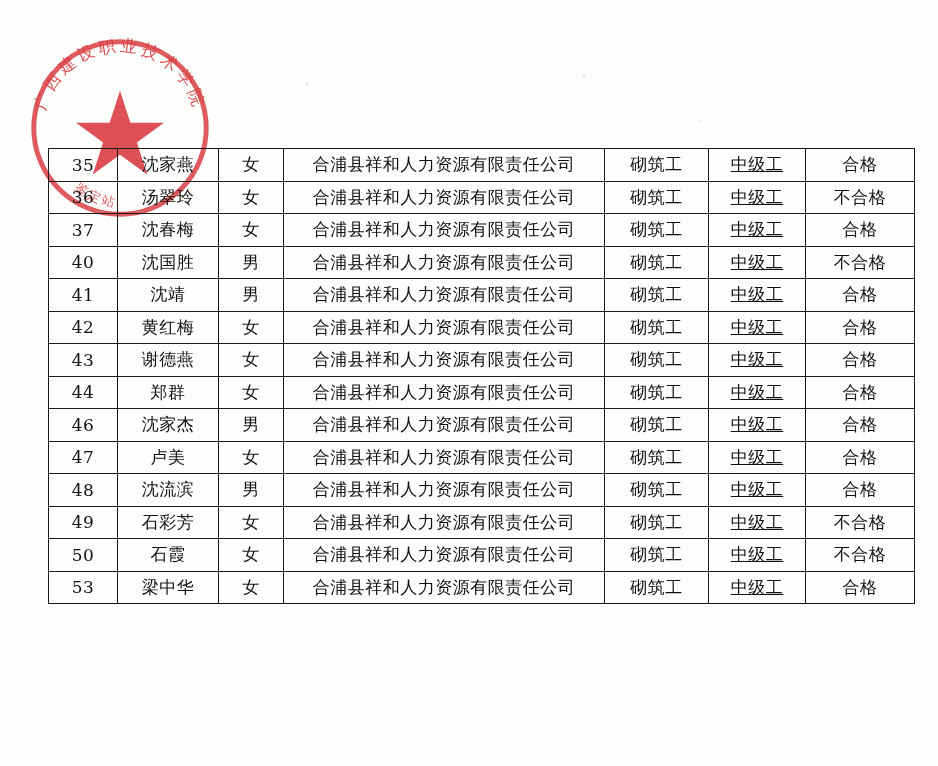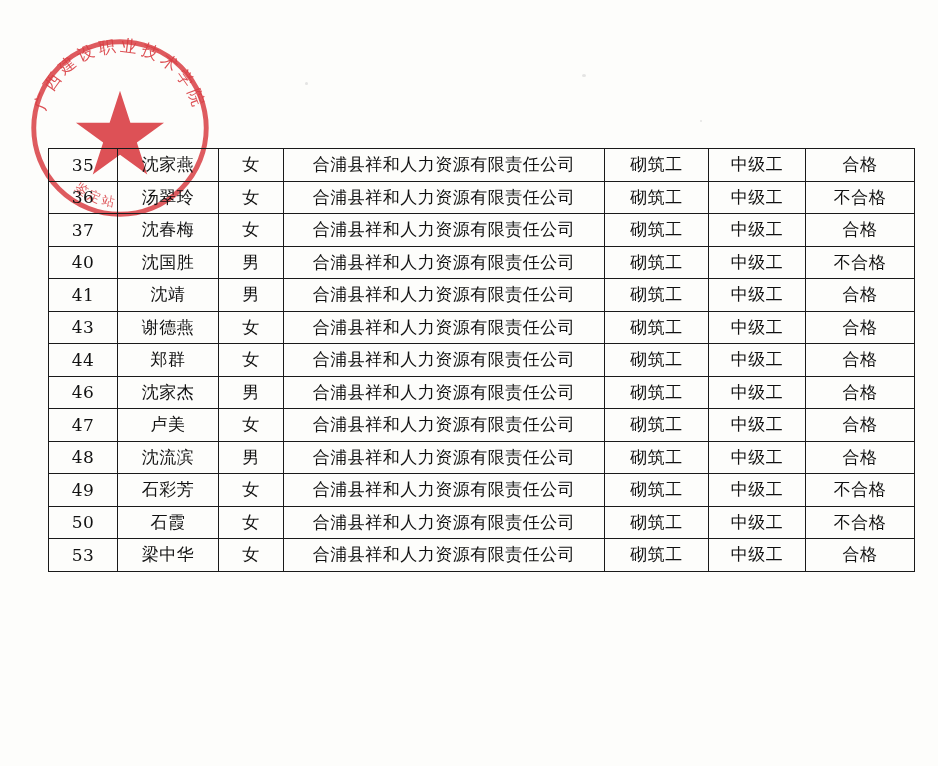--- a/index.html
+++ b/index.html
@@ -54,21 +54,21 @@
     color: #111111;
     letter-spacing: 0.5px;
     white-space: nowrap;
     overflow: hidden;
   }
   td.c-idx   { width: 66px;  font-family: "DejaVu Serif", "Liberation Serif", serif; margin-top: 32px; }
   td.c-name  { width: 98px;  letter-spacing: 2px; }
   td.c-sex   { width: 62px; }
   td.c-org   { width: 318px; letter-spacing: 0.5px; }
   td.c-job   { width: 101px; letter-spacing: 1px; }
-  td.c-level { width: 94px;  letter-spacing: 1px; }
+  td.c-level { width: 94px;  letter-spacing: 1px; text-decoration: underline; }
   td.c-res   { width: 106px; letter-spacing: 1px; }
 
   
   .speck {
     position: absolute;
     background: #cfcfcf;
     border-radius: 50%;
     opacity: .55;
   }
 </style>
@@ -140,20 +140,29 @@
         <tr>
           <td class="c-idx">41</td>
           <td class="c-name">沈靖</td>
           <td class="c-sex">男</td>
           <td class="c-org">合浦县祥和人力资源有限责任公司</td>
           <td class="c-job">砌筑工</td>
           <td class="c-level">中级工</td>
           <td class="c-res">合格</td>
         </tr>
         <tr>
+          <td class="c-idx">42</td>
+          <td class="c-name">黄红梅</td>
+          <td class="c-sex">女</td>
+          <td class="c-org">合浦县祥和人力资源有限责任公司</td>
+          <td class="c-job">砌筑工</td>
+          <td class="c-level">中级工</td>
+          <td class="c-res">合格</td>
+        </tr>
+        <tr>
           <td class="c-idx">43</td>
           <td class="c-name">谢德燕</td>
           <td class="c-sex">女</td>
           <td class="c-org">合浦县祥和人力资源有限责任公司</td>
           <td class="c-job">砌筑工</td>
           <td class="c-level">中级工</td>
           <td class="c-res">合格</td>
         </tr>
         <tr>
           <td class="c-idx">44</td>

